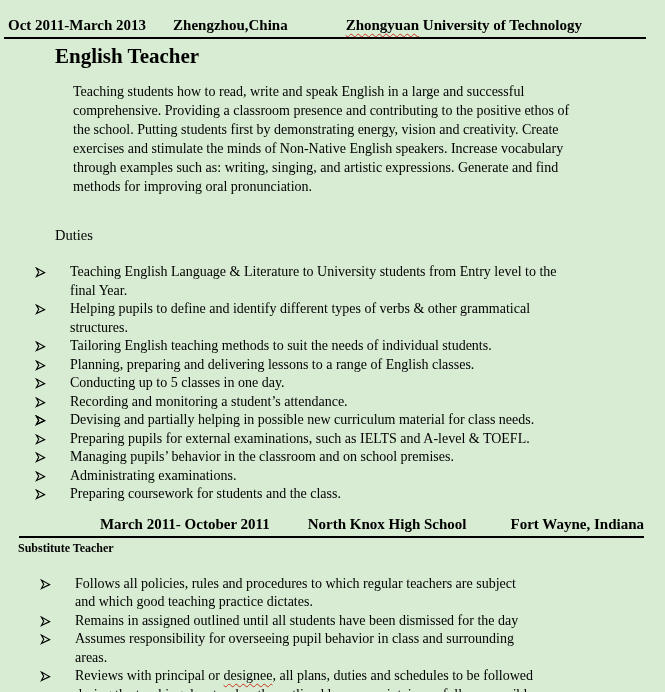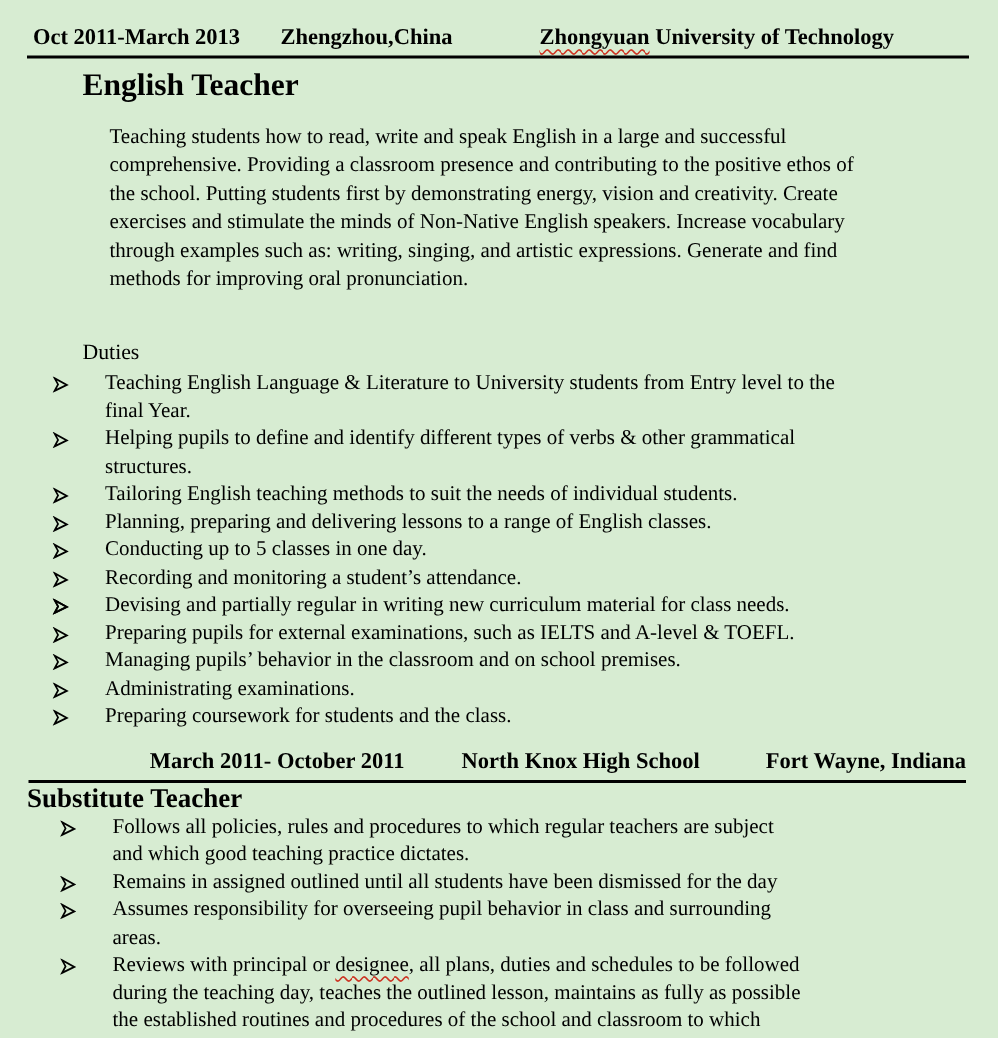--- a/index.html
+++ b/index.html
@@ -13,43 +13,43 @@
   }
   .hdr {
     font-weight: bold;
     font-size: 15px;
     line-height: 19px;
     display: flex;
     border-bottom: 2px solid #000;
     padding-bottom: 2px;
     white-space: pre;
   }
-  .hdr1 { margin: 16px 19px 0 18px; }
+  .hdr1 { margin: 16px 19px 0 4px; }
   .hdr1 .seg-dates { padding-left: 4px; }
   .hdr1 .seg-org  { margin-left: 58px; }
   .hdr1 .seg-loc  { margin-left: 27px; }
   .hdr2 { margin: 11px 0 0 19px; width: 625px; justify-content: flex-end; }
   .hdr2 .seg-org  { margin-left: 38px; }
   .hdr2 .seg-loc  { margin-left: 44px; }
   .sq {
     text-decoration-line: underline;
     text-decoration-style: wavy;
     text-decoration-color: #cc3322;
     text-decoration-thickness: 1px;
     text-underline-offset: 3px;
   }
   .title1 { font-weight: bold; font-size: 21px; line-height: 18px; margin: 8px 12px 0 55px; }
-  .title2 { font-weight: bold; font-size: 18px; line-height: 18px; margin: 1px 0 0 18px; }
+  .title2 { font-weight: bold; font-size: 12px; line-height: 18px; margin: 1px 0 0 18px; }
   .summary {
     margin: 17px 20px 0 73px;
     line-height: 19px;
     white-space: pre-line;
   }
   .duties-h { font-weight: normal; font-size: 14.5px; line-height: 19px; margin: 30px 0 0 55px; }
-  ul.duties { list-style: none; margin: 2px 0 0 0; padding: 0; font-family: Liberation Serif, serif; }
+  ul.duties { list-style: none; margin: 18px 0 0 0; padding: 0; font-family: Liberation Serif, serif; }
   ul.duties li {
     position: relative;
     padding-left: 35px;
     margin-left: 35px;
     line-height: 18.5px;
   }
   ul.d2 li { margin-left: 40px; }
   .txt { white-space: pre-line; }
   .blt { position: absolute; left: 0; top: 4px; width: 11px; height: 11px; }
   .blt svg { display: block; }
@@ -105,21 +105,21 @@
       </span><span class="txt">Recording and monitoring a student’s attendance.</span></li>
   <li><span class="blt">
         <svg width="11" height="11" viewBox="0 0 11 11">
           <path d="M1.4 9.6 L9.6 5.6 L1.4 1.1 L3.7 5.3 Z" fill="none" stroke="#000" stroke-width="1.15"></path>
         </svg>
       </span></li>
   <li><span class="blt">
         <svg width="11" height="11" viewBox="0 0 11 11">
           <path d="M1.4 9.6 L9.6 5.6 L1.4 1.1 L3.7 5.3 Z" fill="none" stroke="#000" stroke-width="1.15"></path>
         </svg>
-      </span><span class="txt">Devising and partially regular in writing new curriculum material for class needs.</span></li>
+      </span><span class="txt">Devising and partially helping in possible new curriculum material for class needs.</span></li>
   <li><span class="blt">
         <svg width="11" height="11" viewBox="0 0 11 11">
           <path d="M1.4 9.6 L9.6 5.6 L1.4 1.1 L3.7 5.3 Z" fill="none" stroke="#000" stroke-width="1.15"></path>
         </svg>
       </span><span class="txt">Preparing pupils for external examinations, such as IELTS and A-level &amp; TOEFL.</span></li>
   <li><span class="blt">
         <svg width="11" height="11" viewBox="0 0 11 11">
           <path d="M1.4 9.6 L9.6 5.6 L1.4 1.1 L3.7 5.3 Z" fill="none" stroke="#000" stroke-width="1.15"></path>
         </svg>
       </span><span class="txt">Managing pupils’ behavior in the classroom and on school premises.</span></li>

